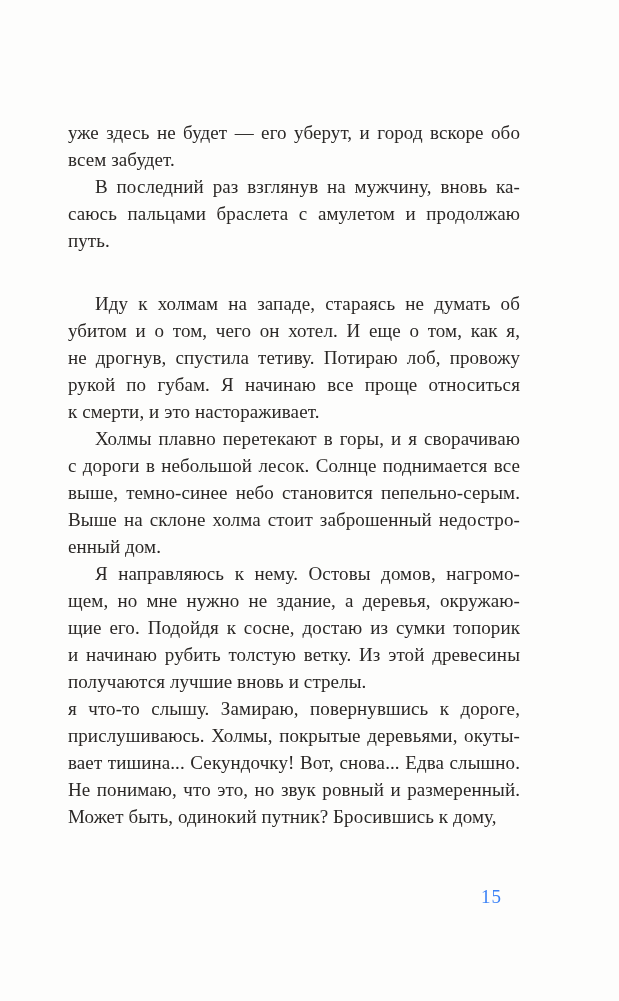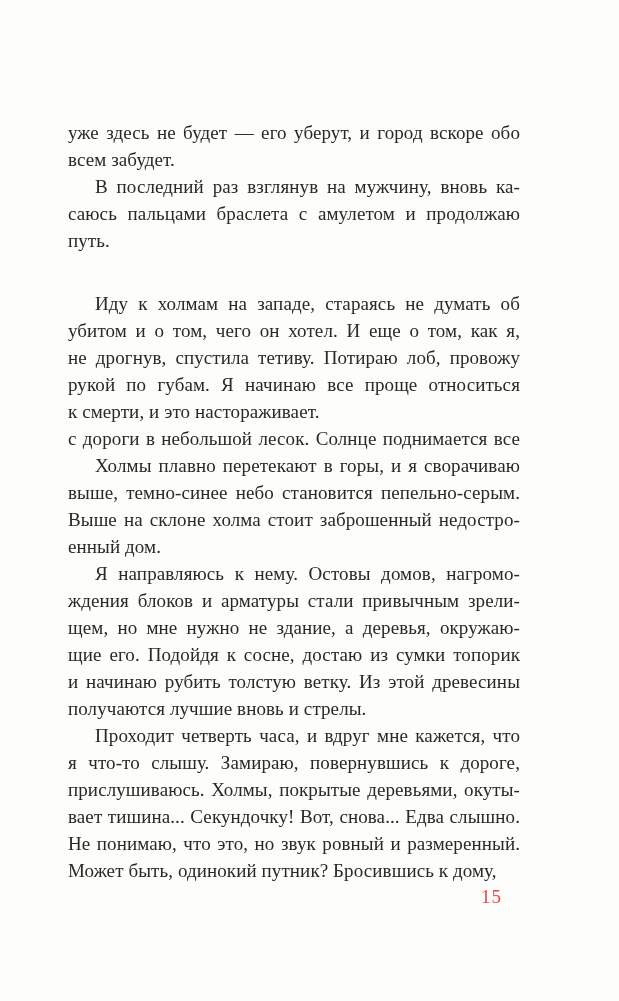--- a/index.html
+++ b/index.html
@@ -44,21 +44,21 @@
   }
   .line.first-indent {
     text-indent: 27px;
   }
   .page-number {
     position: absolute;
     top: 886px;
     right: 117px;
     font-size: 19px;
     line-height: 22px;
-    color: #ef4444;
+    color: #3b82f6;
     letter-spacing: 1px;
   }
 </style>
 </head>
 <body>
 
 <div class="book-page">
 
   <div class="text-block">
 
@@ -75,38 +75,36 @@
 
     <div class="para scene-break">
       <div class="line first-indent">Иду к холмам на западе, стараясь не думать об</div>
       <div class="line">убитом и о том, чего он хотел. И еще о том, как я,</div>
       <div class="line">не дрогнув, спустила тетиву. Потираю лоб, провожу</div>
       <div class="line">рукой по губам. Я начинаю все проще относиться</div>
       <div class="line last">к смерти, и это настораживает.</div>
     </div>
 
     <div class="para">
+      <div class="line first-indent">Холмы плавно перетекают в горы, и я сворачиваю</div>
       <div class="line">с дороги в небольшой лесок. Солнце поднимается все</div>
-      <div class="line first-indent">Холмы плавно перетекают в горы, и я сворачиваю</div>
       <div class="line">выше, темно-синее небо становится пепельно-серым.</div>
       <div class="line">Выше на склоне холма стоит заброшенный недостро-</div>
       <div class="line last">енный дом.</div>
     </div>
 
     <div class="para">
       <div class="line first-indent">Я направляюсь к нему. Остовы домов, нагромо-</div>
-      <div class="line">ждения блоков и арматуры стали привычным зрели-</div>
       <div class="line">щем, но мне нужно не здание, а деревья, окружаю-</div>
       <div class="line">щие его. Подойдя к сосне, достаю из сумки топорик</div>
       <div class="line">и начинаю рубить толстую ветку. Из этой древесины</div>
       <div class="line last">получаются лучшие вновь и стрелы.</div>
     </div>
 
     <div class="para">
-      <div class="line first-indent">Проходит четверть часа, и вдруг мне кажется, что</div>
       <div class="line">я что-то слышу. Замираю, повернувшись к дороге,</div>
       <div class="line">прислушиваюсь. Холмы, покрытые деревьями, окуты-</div>
       <div class="line">вает тишина... Секундочку! Вот, снова... Едва слышно.</div>
       <div class="line">Не понимаю, что это, но звук ровный и размеренный.</div>
       <div class="line last">Может быть, одинокий путник? Бросившись к дому,</div>
     </div>
 
   </div>
 
   <div class="page-number">15</div>

